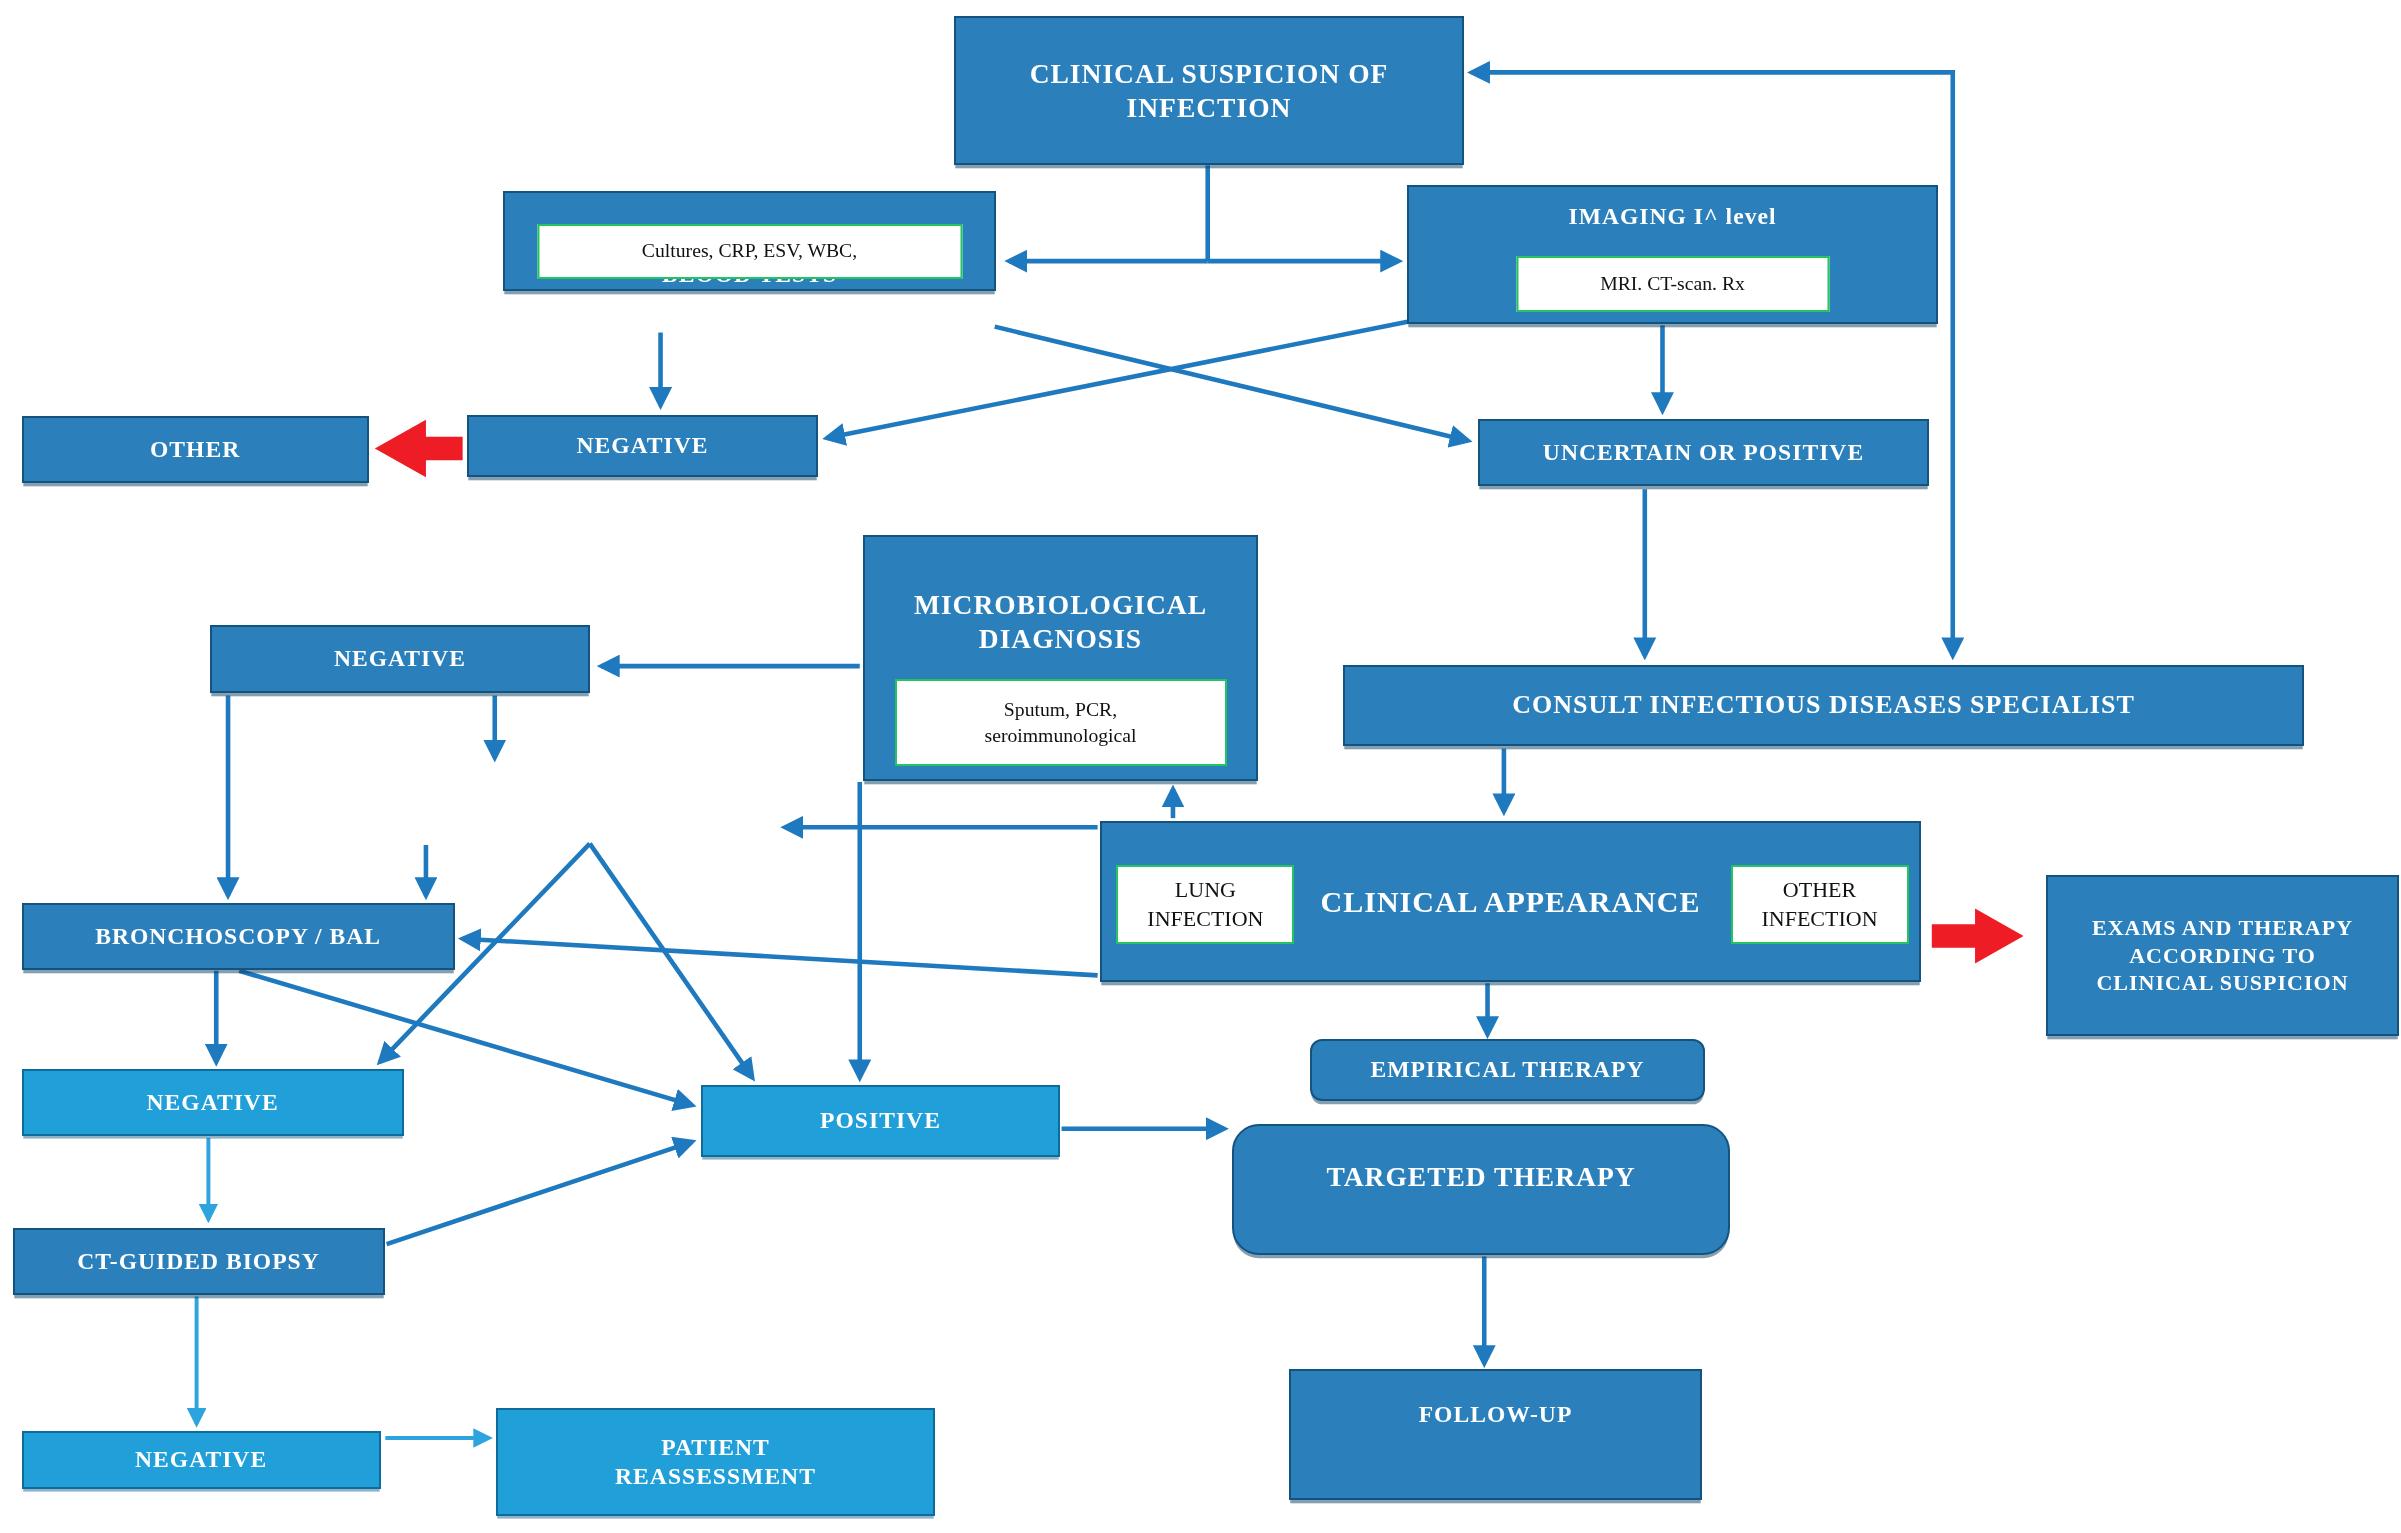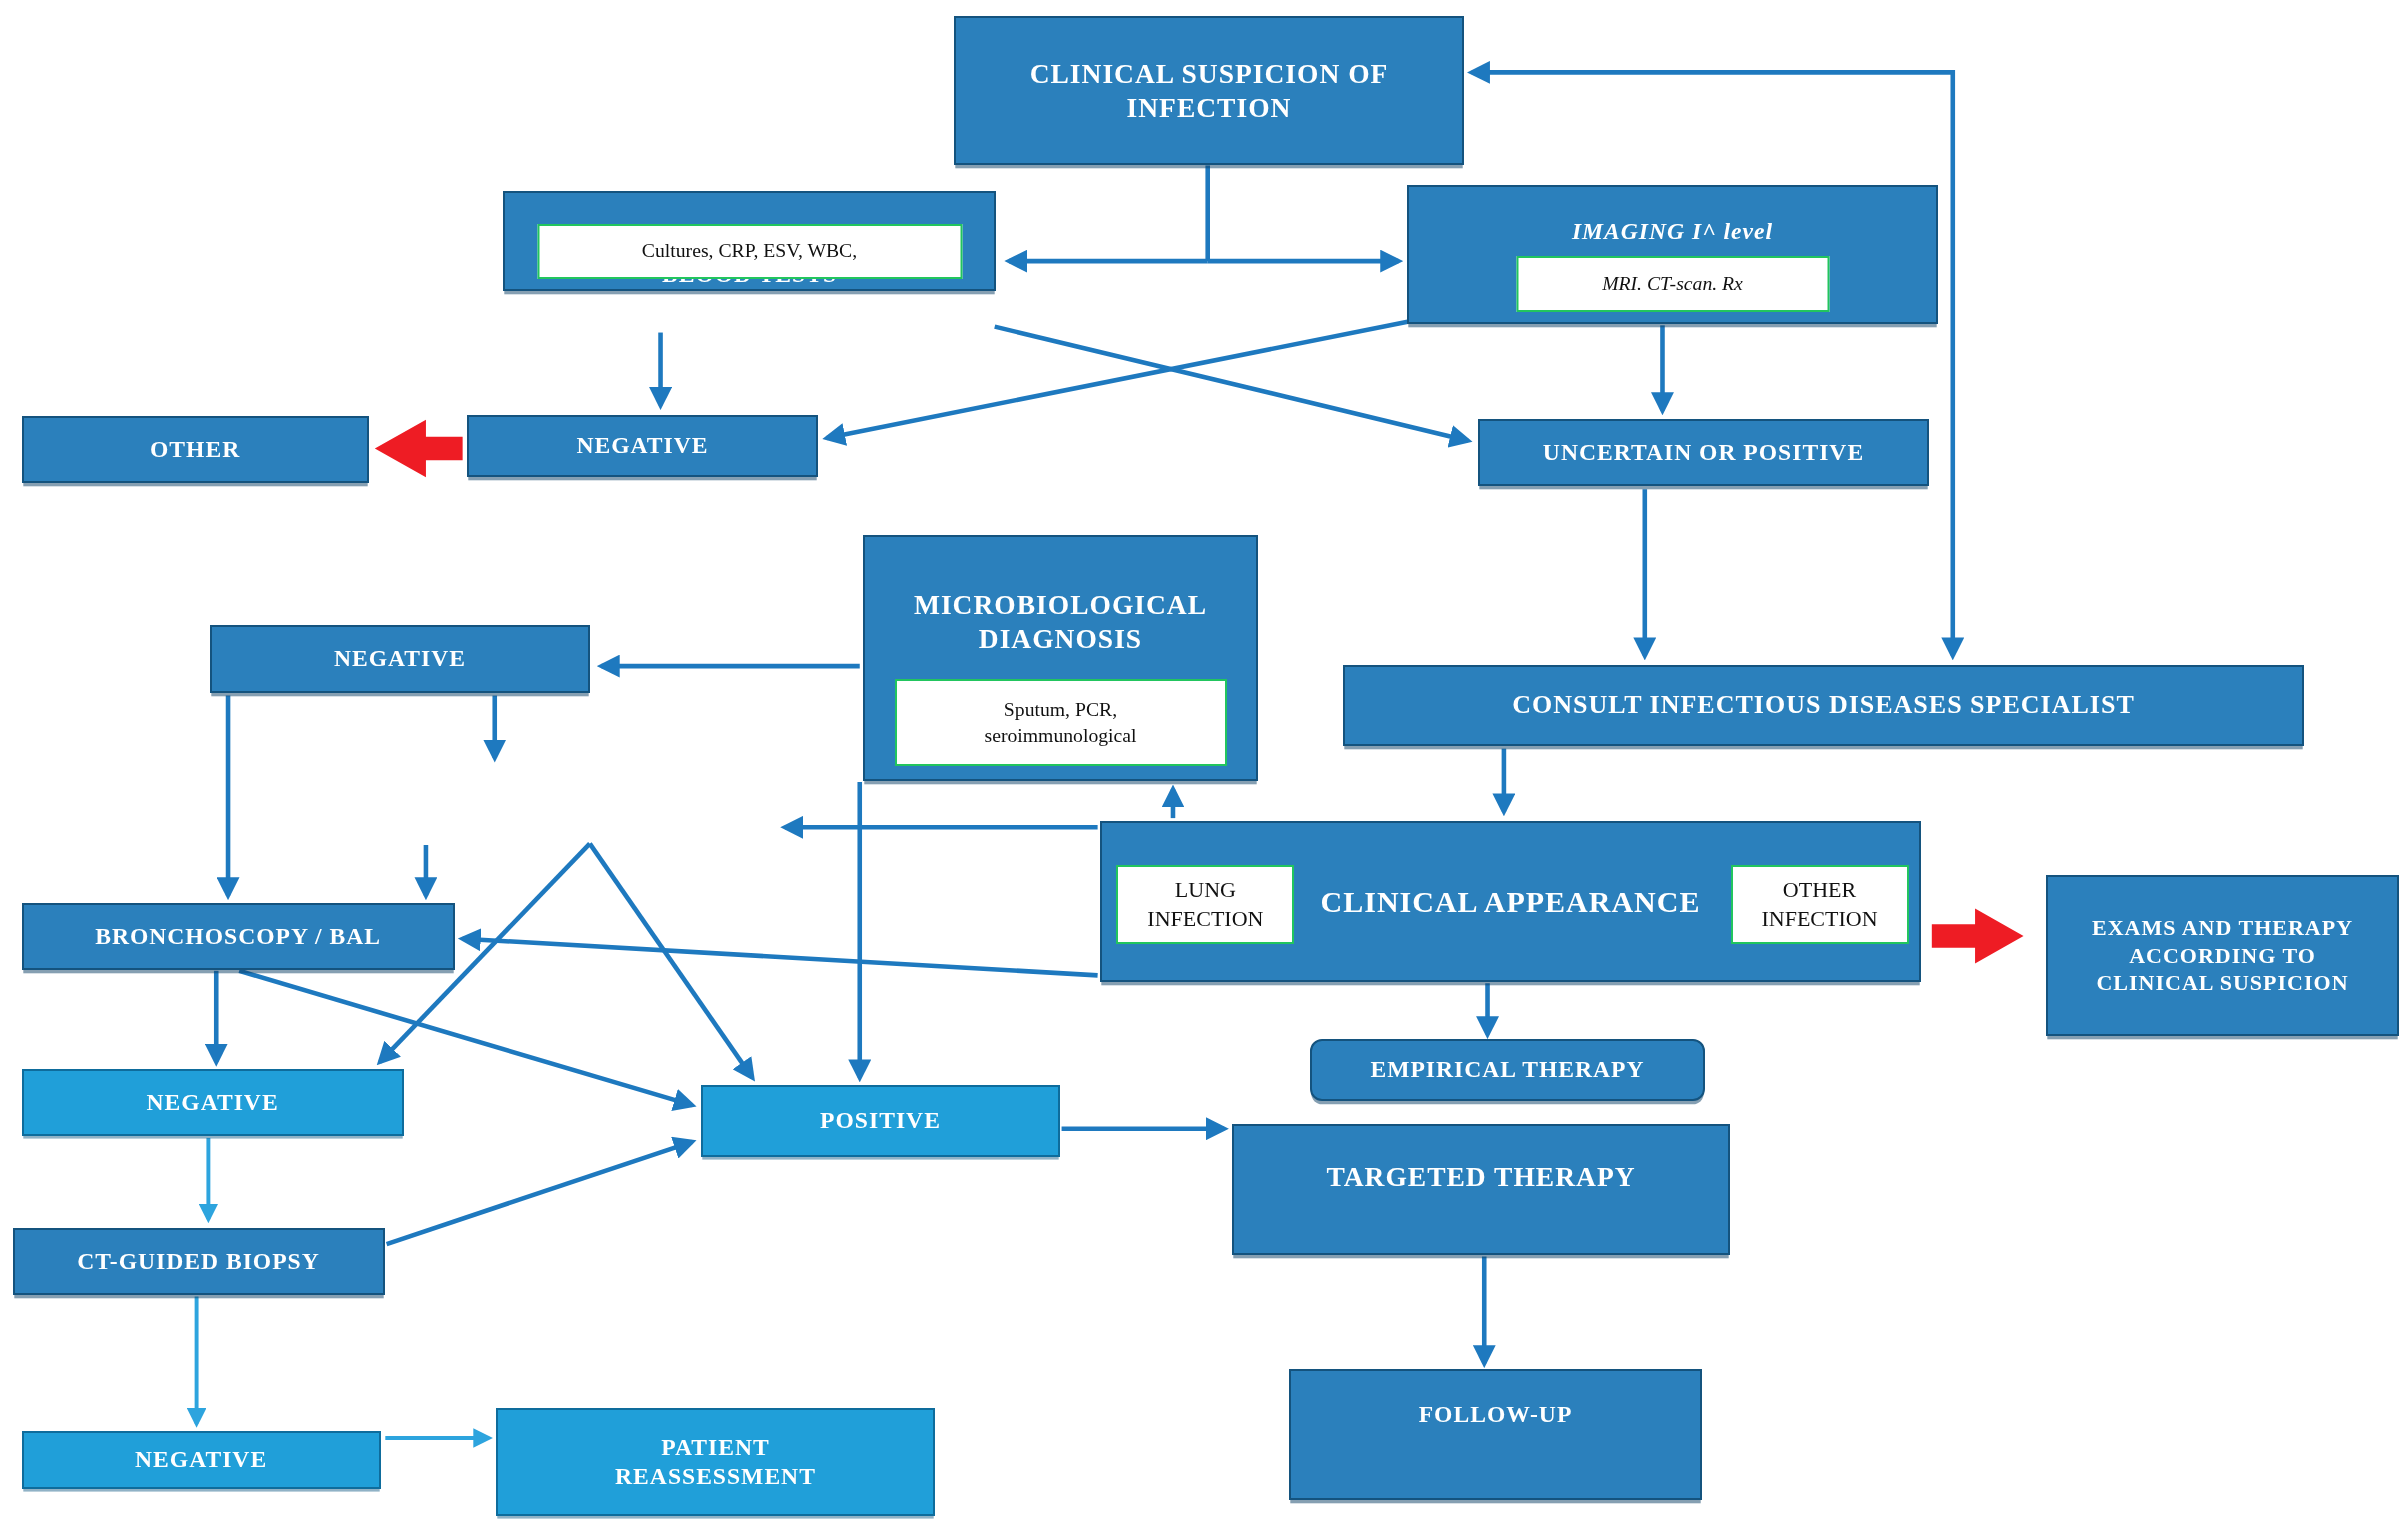--- a/index.html
+++ b/index.html
@@ -23,40 +23,40 @@
   .wbox{
     position:absolute;left:50%;transform:translateX(-50%);
     background:#ffffff;border:2px solid #22c55e;box-sizing:border-box;
     display:flex;align-items:center;justify-content:center;text-align:center;
     color:#111111;font-size:19.7px;line-height:1.3;white-space:pre-line;font-weight:normal;
   }
   
   #n-cs{left:954px;top:16.4px;width:510px;height:149px;}
   #n-blood{left:503px;top:191px;width:493px;height:100px;align-items:flex-end;}
   #n-blood .wbox{bottom:10.5px;width:425px;height:55px;}
-  #n-img1{left:1407px;top:185px;width:531px;height:139px;align-items:flex-start;padding-top:30px;font-style:italic;}
+  #n-img1{left:1407px;top:185px;width:531px;height:139px;align-items:flex-start;padding-top:15px;}
   #n-img1 .wbox{bottom:10.5px;width:313px;height:56px;}
   #n-other{left:21.6px;top:416px;width:347px;height:67px;}
   #n-negblood{left:467px;top:415px;width:351px;height:62px;}
   #n-unc{left:1478px;top:419px;width:451px;height:67px;}
   #n-micro{left:863px;top:535px;width:395px;height:246px;align-items:flex-start;padding-top:51px;}
   #n-micro .wbox{bottom:13px;width:332px;height:87px;}
   #n-negmicro{left:210px;top:625px;width:380px;height:68px;}
   #n-consult{left:1343px;top:665px;width:961px;height:81px;}
   #n-img2{left:402px;top:764px;width:375px;height:79px;}
   #n-ca{left:1100px;top:821px;width:821px;height:161px;}
   #n-ca .wbox{width:178px;height:79px;top:42px;font-size:22px;transform:none;}
   #n-ca .wbox.lung{left:14.4px;}
   #n-ca .wbox.otherinf{left:auto;right:10.5px;}
   #n-exams{left:2046px;top:875px;width:353px;height:161px;}
   #n-bronch{left:21.6px;top:903px;width:433px;height:67px;}
   #n-negbronch{left:21.6px;top:1069px;width:382px;height:67px;}
   #n-pos{left:701px;top:1085px;width:359px;height:72px;}
   #n-emp{left:1310px;top:1039px;width:395px;height:62px;border-radius:12px;}
-  #n-targ{left:1232px;top:1124px;width:498px;height:131px;padding-bottom:24px;}
+  #n-targ{left:1232px;top:1124px;width:498px;height:131px;padding-bottom:24px;border-radius:27px;}
   #n-ct{left:12.5px;top:1228px;width:372px;height:67px;}
   #n-negct{left:21.6px;top:1431px;width:359px;height:58px;}
   #n-patient{left:496px;top:1408px;width:439px;height:108px;}
   #n-follow{left:1289px;top:1369px;width:413px;height:131px;padding-bottom:39px;}
 </style>
 </head>
 <body>
 
 <div id="canvas">
 

